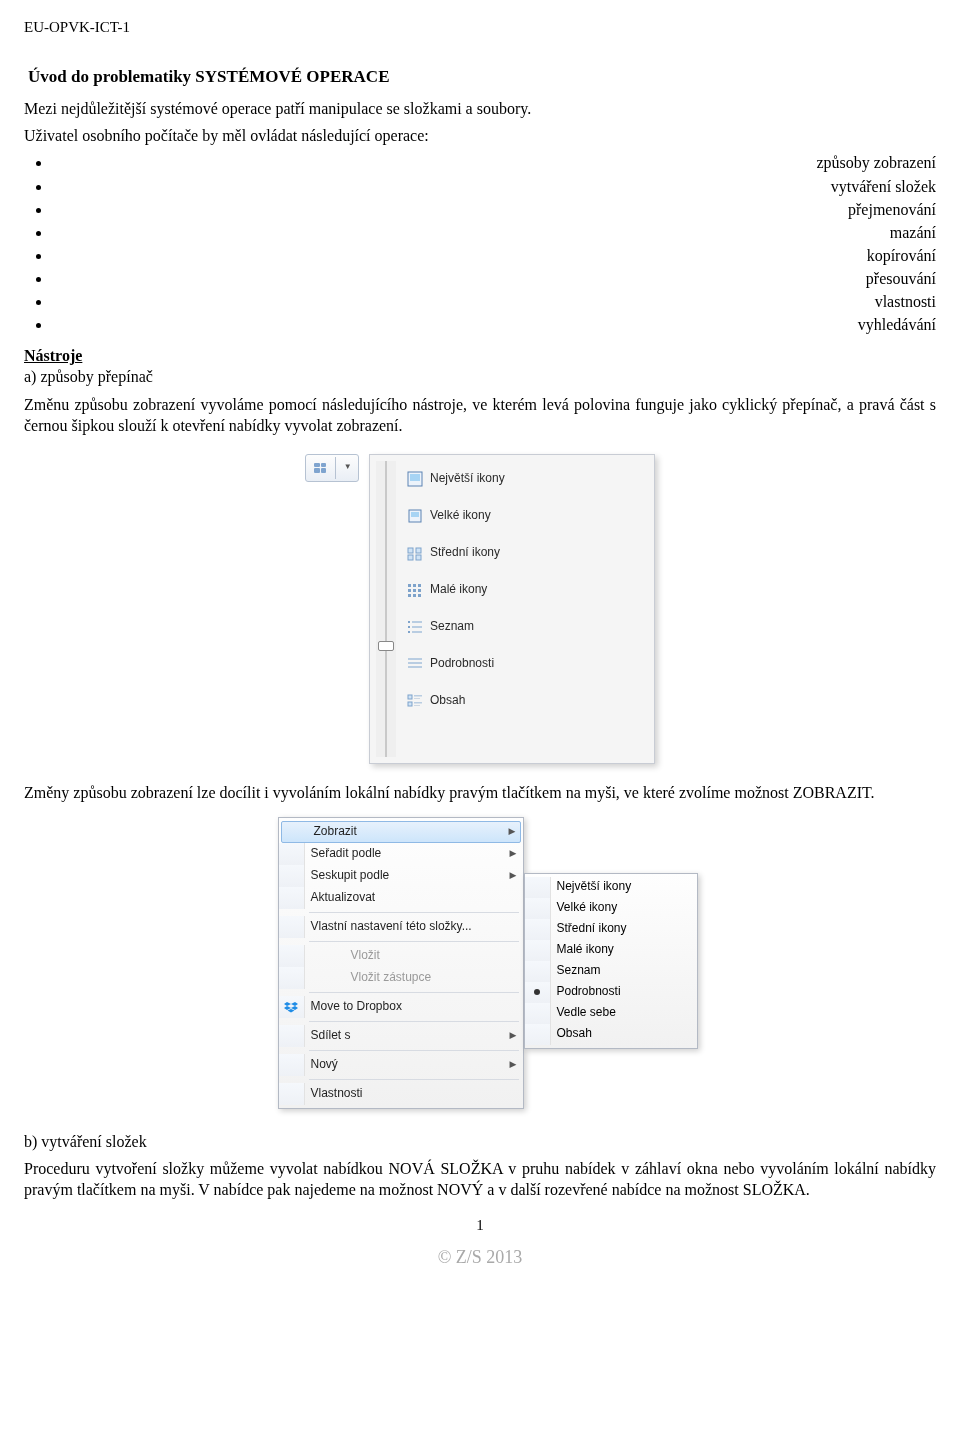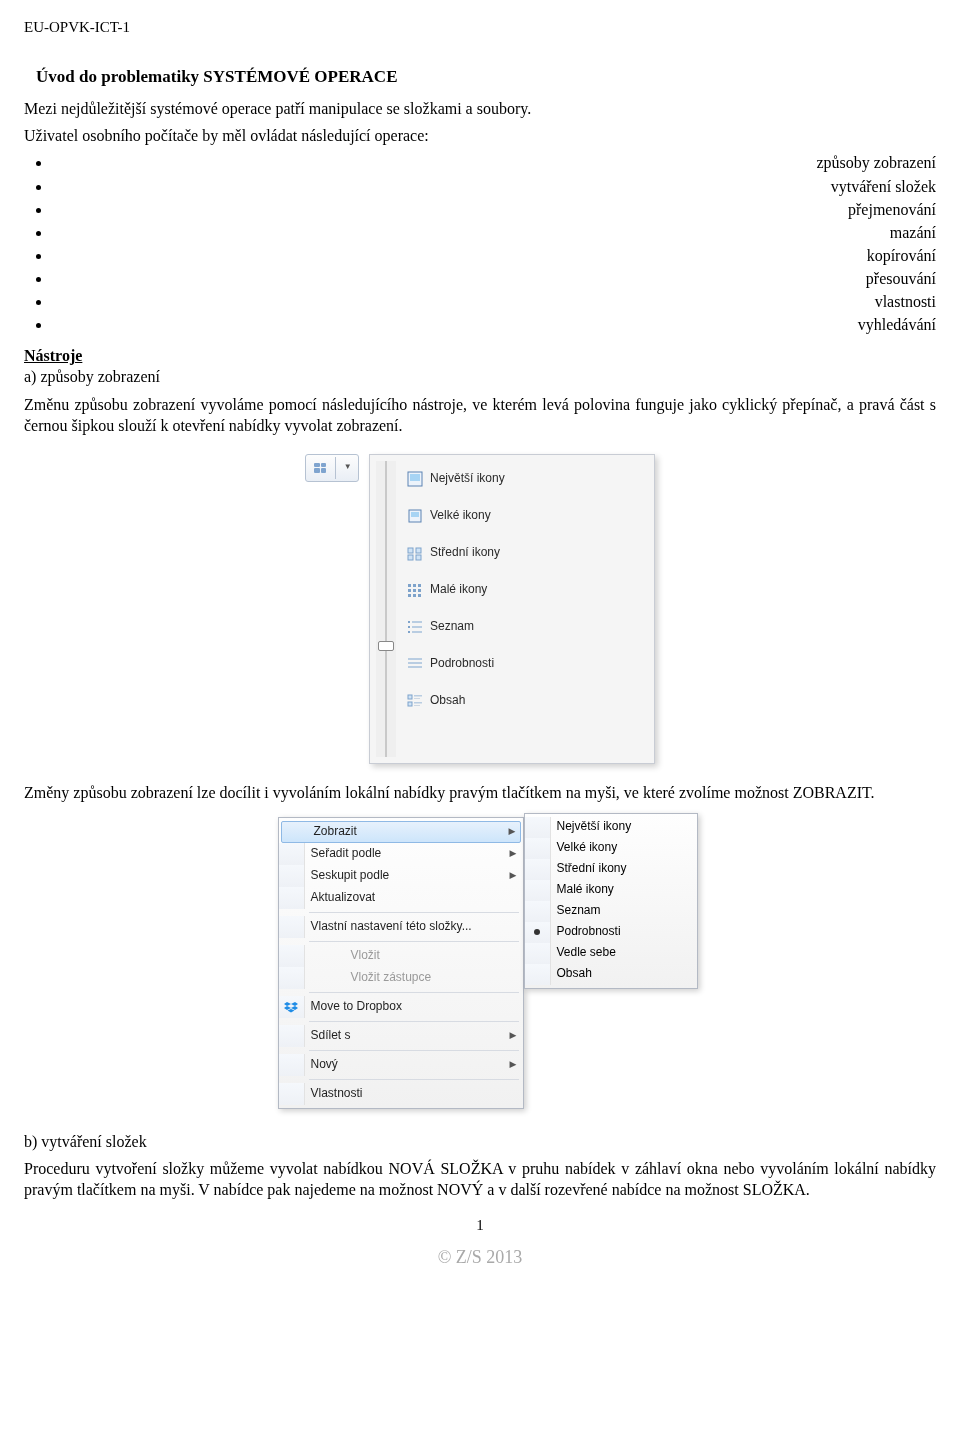--- a/index.html
+++ b/index.html
@@ -14,21 +14,21 @@
     line-height: 1.32;
   }
   .header-code {
     text-align: left;
     font-family: "Times New Roman", serif;
     font-size: 15px;
   }
   h1.title {
     font-size: 17px;
     font-weight: bold;
-    margin: 28px 0 10px 12px;
+    margin: 28px 0 10px 4px;
   }
   p { margin: 6px 0; text-align: justify; }
   ul.bullets {
     margin: 6px 0 10px 0;
     padding-left: 28px;
   }
   ul.bullets li { margin: 2px 0; text-align: right; }
   .section-label { font-weight: bold; margin-top: 10px; text-decoration: underline; }
   .img-row { text-align: center; margin: 18px 0 18px 0; }
   .view-picker {
@@ -110,21 +110,21 @@
   }
   .ic svg { width: 18px; height: 18px; }
 
   .context-wrap {
     text-align: center;
     margin: 14px 0 22px 0;
   }
   .context-pair {
     display: inline-flex;
     gap: 0;
-    align-items: flex-start;
+    align-items: center;
     text-align: left;
     font-family: "Segoe UI", Tahoma, sans-serif;
     font-size: 12px;
     padding-left: 15px;
   }
   .ctx-menu {
     width: 246px;
     background: linear-gradient(#fefefe, #f1f1f1);
     border: 1px solid #b3b9c4;
     box-shadow: 2px 2px 6px rgba(0,0,0,0.2);
@@ -226,21 +226,21 @@
     <li>vytváření složek</li>
     <li>přejmenování</li>
     <li>mazání</li>
     <li>kopírování</li>
     <li>přesouvání</li>
     <li>vlastnosti</li>
     <li>vyhledávání</li>
   </ul>
 
 <div class="section-label">Nástroje</div>
-<div>a) způsoby zobrazení</div>
+<div>a) způsoby přepínač</div>
 <p>Změnu způsobu zobrazení vyvoláme pomocí následujícího nástroje, ve kterém levá polovina funguje jako cyklický přepínač, a pravá část s černou šipkou slouží k otevření nabídky vyvolat zobrazení.</p>
 
 <div class="img-row">
   <div class="view-picker">
     <div class="small-toggle">
       <div class="tgl-left">
         <div class="mini-grid">
             <span></span>
             <span></span>
             <span></span>

